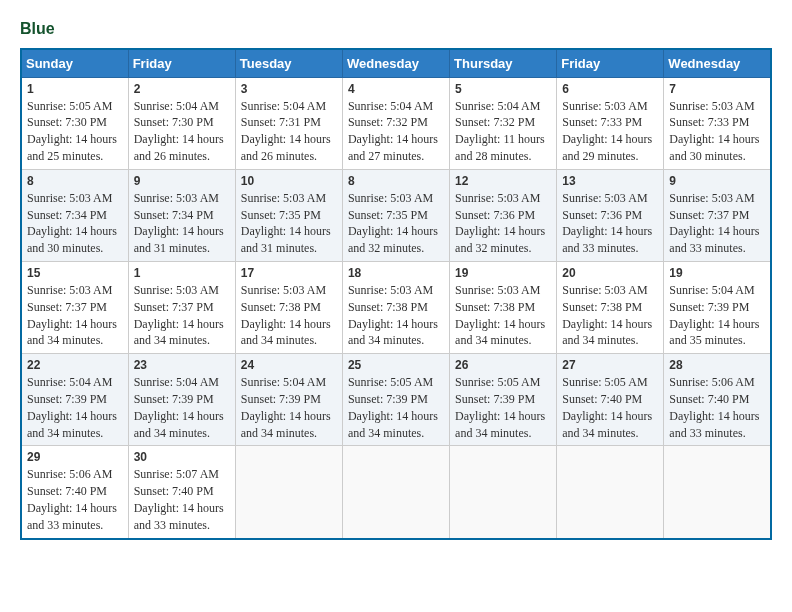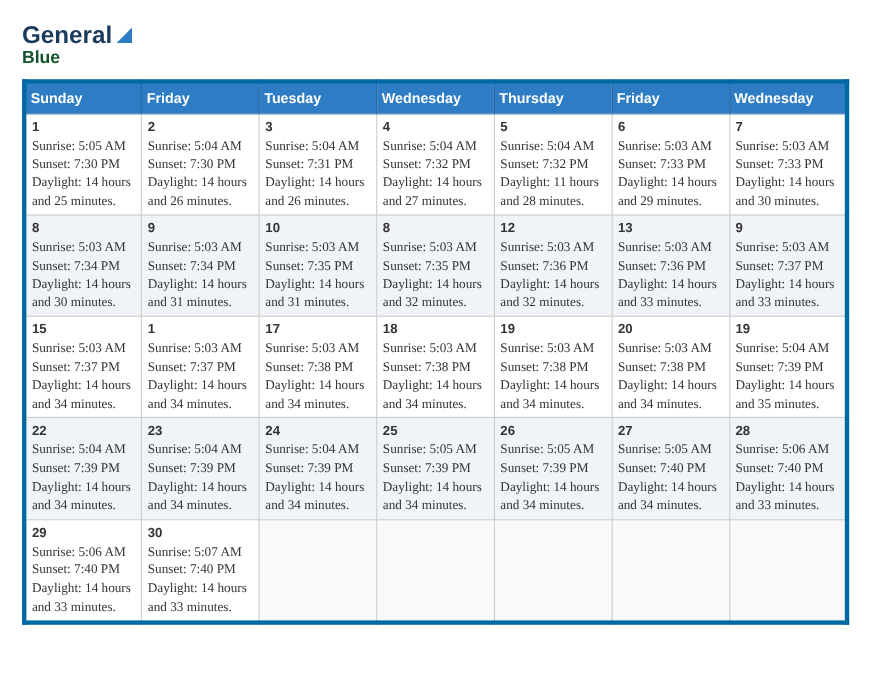--- a/index.html
+++ b/index.html
@@ -36,21 +36,21 @@
       color: #1a1a1a;
     }
     .title-block h2 {
       font-size: 16px;
       font-weight: normal;
       color: #333;
     }
     .calendar {
       width: 100%;
       border-collapse: collapse;
-      border: 4px solid #0369a1;
+      border: 2px solid #0369a1;
     }
     .calendar thead tr th {
       background: #2e7dc4;
       color: #fff;
       font-size: 13px;
       font-weight: bold;
       padding: 6px 4px;
       text-align: left;
       border: 1px solid #2567a3;
     }
@@ -82,26 +82,20 @@
     }
     .empty {
       background: #f9f9f9 !important;
     }
   </style>
 </head>
 <body>
 
 <div class="header">
   <div class="logo">
-    <div style="display:flex; align-items:center; gap:2px;">
-      <span class="logo-text">General</span>
-      <svg width="18" height="18" viewBox="0 0 18 18">
-        <polygon points="2,16 16,16 16,2" fill="#2e7dc4"></polygon>
-      </svg>
-    </div>
     <span class="logo-text" style="color:#14532d; font-size:16px;">Blue</span>
   </div>
   <div class="title-block">
     <h1></h1>
     <h2></h2>
   </div>
 </div>
 
 <table class="calendar">
   <thead>

